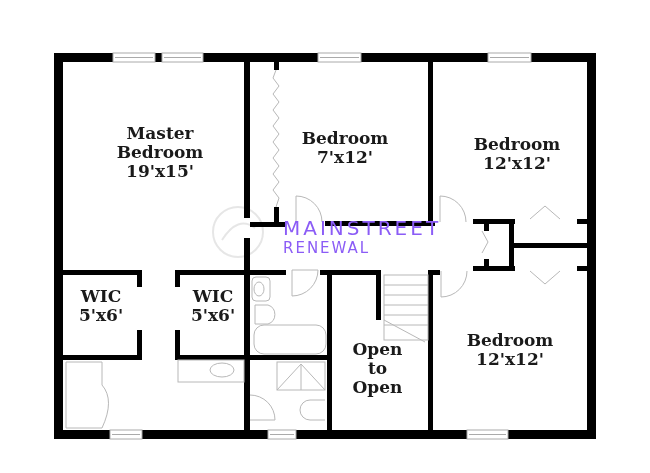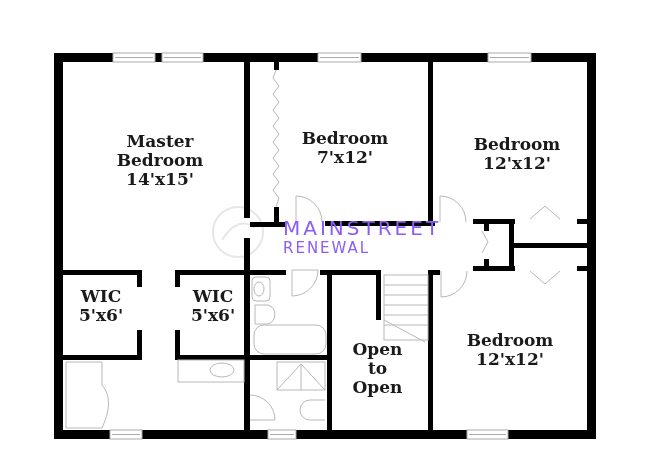--- a/index.html
+++ b/index.html
@@ -119,24 +119,24 @@
       <line x1="301" y1="364" x2="325" y2="390"></line>
       <line x1="301" y1="364" x2="301" y2="390"></line>
     <path d="M325 400 L310 400 A8 8 0 0 0 310 420 L325 420"></path>
     <path d="M66 362 L102 362 L102 385 Q115 400 102 428 L66 428 Z"></path>
   </g>
 </svg>
 
 <div class="wm" style="left:283px;top:216px;font-size:20px;letter-spacing:3px;">MAINSTREET</div>
 <div class="wm" style="left:283px;top:239px;font-size:15px;">RENEWAL</div>
 
-<div class="label" style="left:95px;top:132px;width:130px;">
+<div class="label" style="left:95px;top:124px;width:130px;">
   <span>Master</span>
   <span>Bedroom</span>
-  <span>14'x15'</span>
+  <span>19'x15'</span>
 </div>
 <div class="label" style="left:280px;top:129px;width:130px;">
   <span>Bedroom</span>
   <span>7'x12'</span>
 </div>
 <div class="label" style="left:452px;top:135px;width:130px;">
   <span>Bedroom</span>
   <span>12'x12'</span>
 </div>
 <div class="label" style="left:445px;top:331px;width:130px;">

